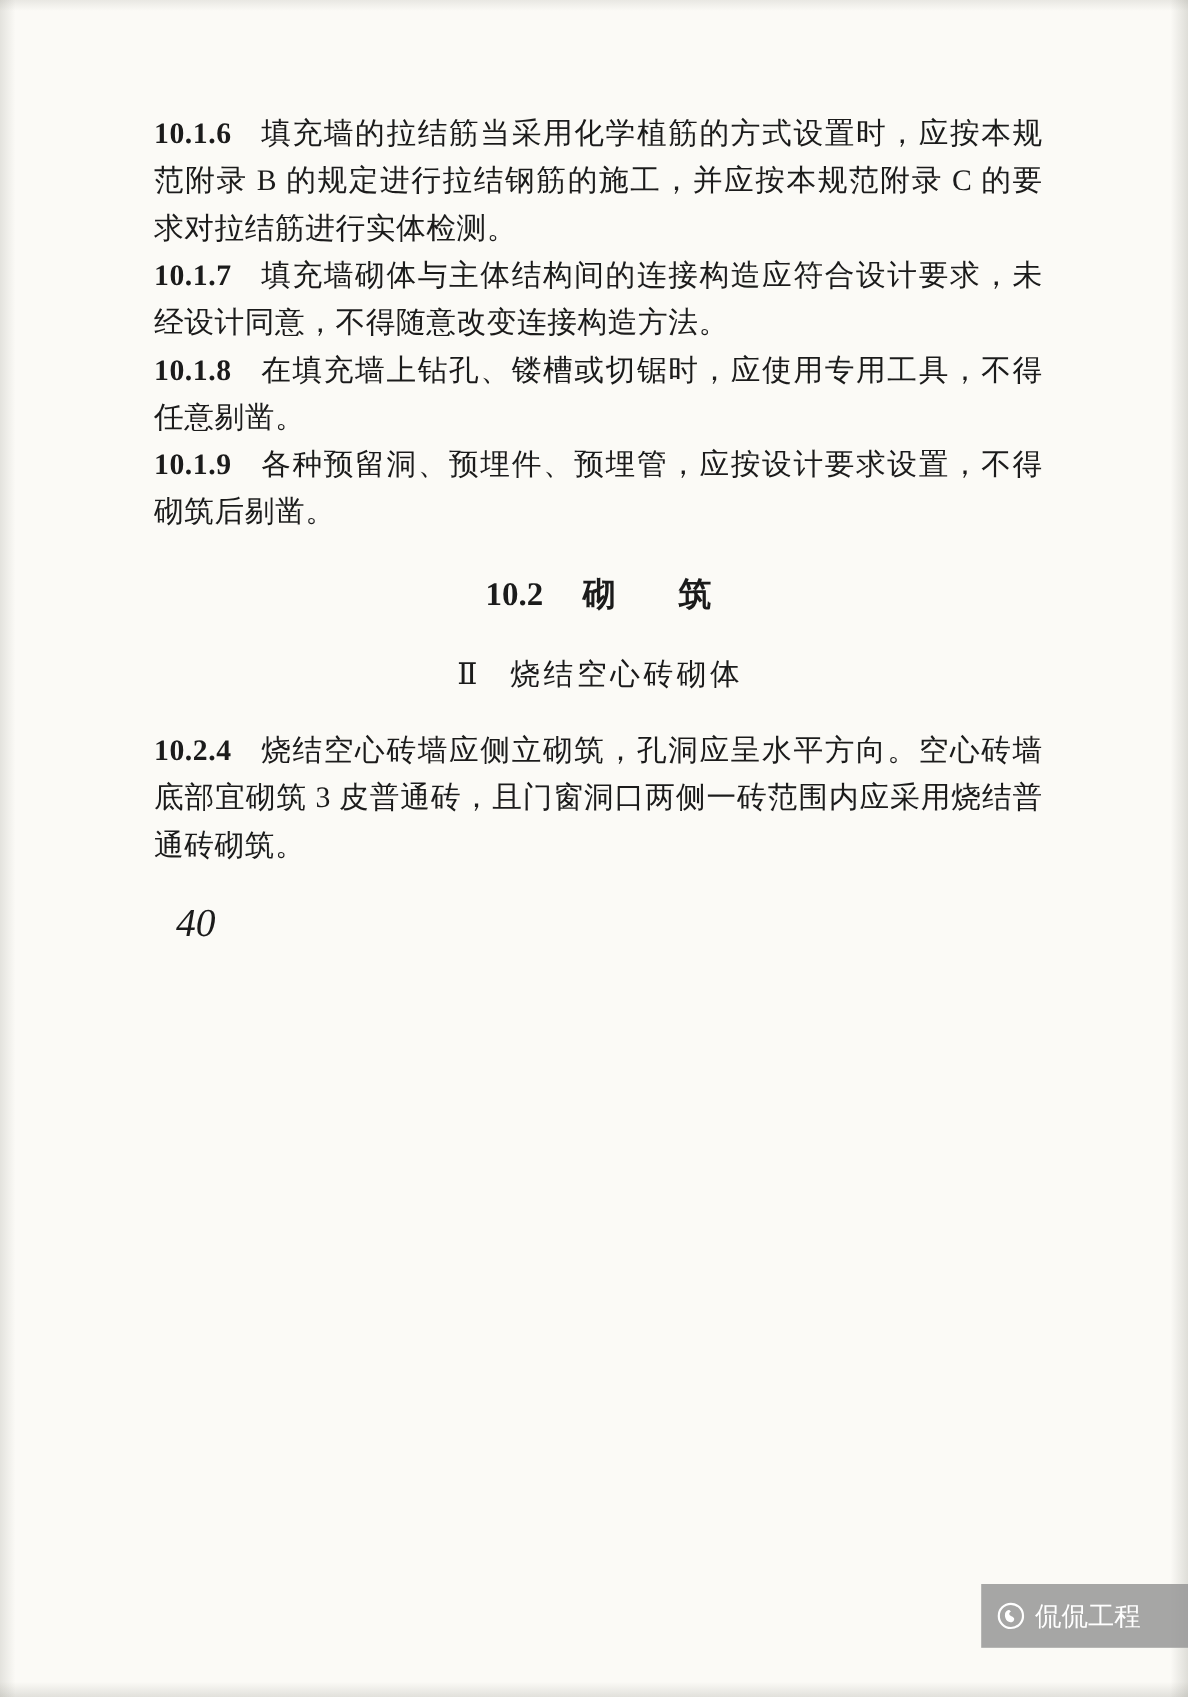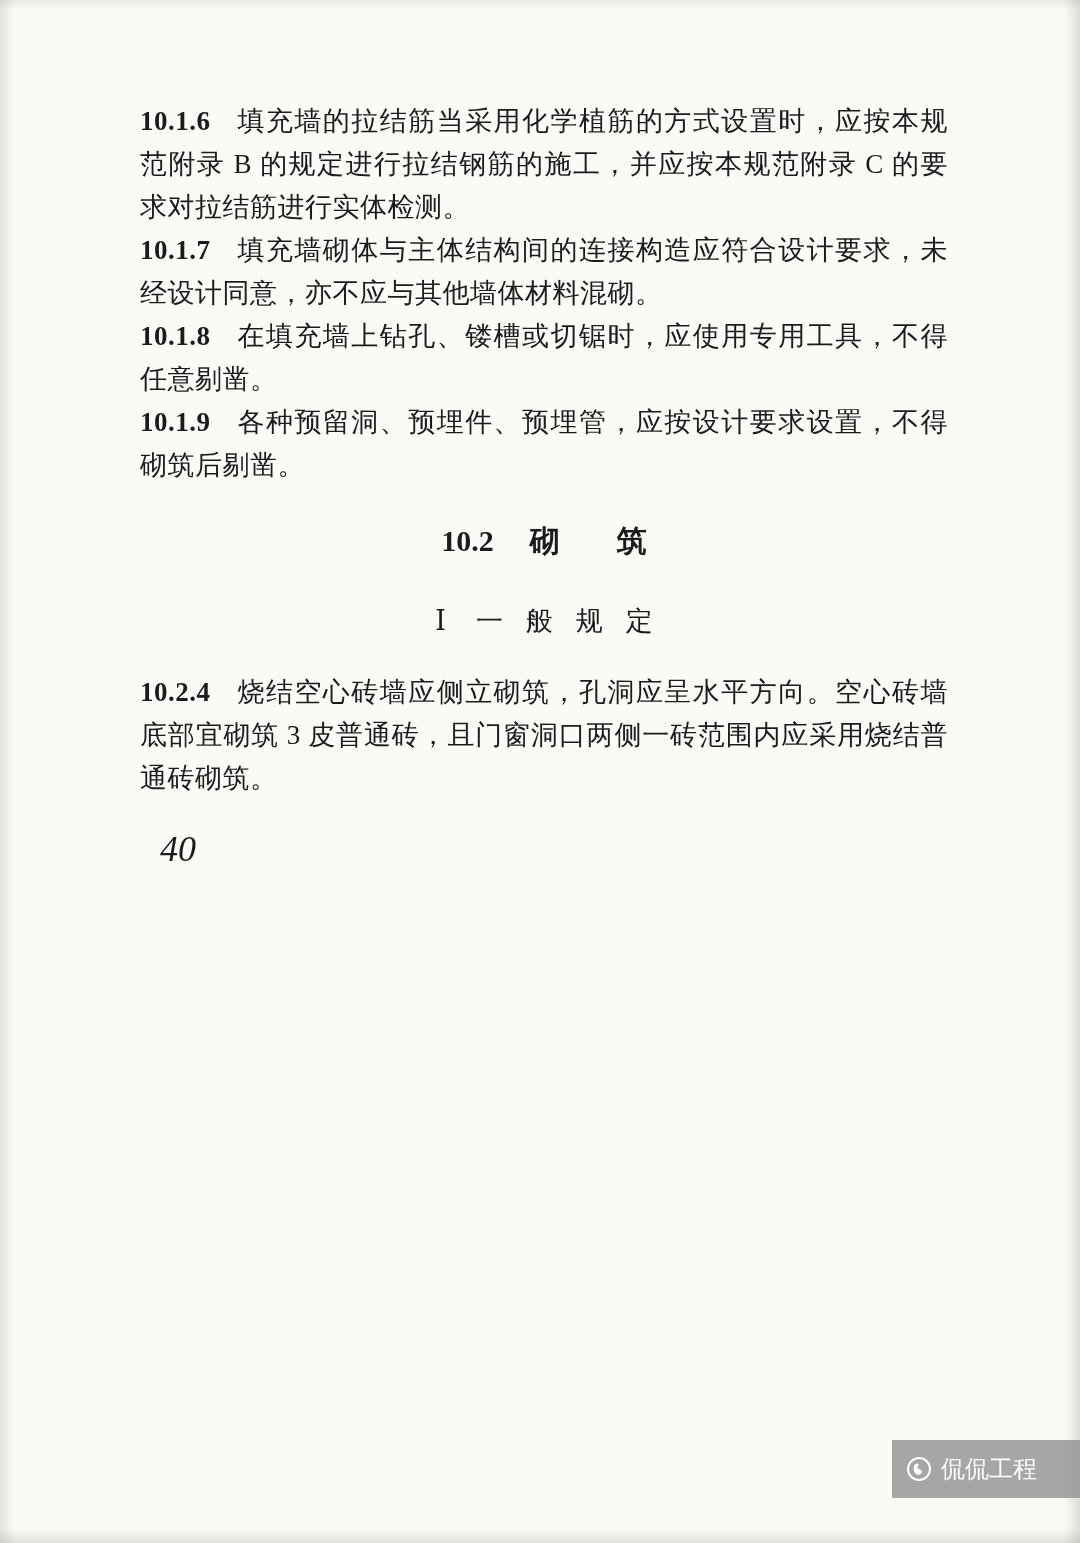--- a/index.html
+++ b/index.html
@@ -94,34 +94,34 @@
 </style>
 </head>
 <body>
 
 <div class="scan-edges"></div>
 
 <div class="content">
 
   <p class="clause"><span class="num">10.1.6</span><span>填充墙的拉结筋当采用化学植筋的方式设置时，应按本规范附录 B 的规定进行拉结钢筋的施工，并应按本规范附录 C 的要求对拉结筋进行实体检测。</span></p>
 
-  <p class="clause"><span class="num">10.1.7</span><span>填充墙砌体与主体结构间的连接构造应符合设计要求，未经设计同意，亦不应与其他墙体材料混砌。</span></p>
+  <p class="clause"><span class="num">10.1.7</span><span>填充墙砌体与主体结构间的连接构造应符合设计要求，未经设计同意，不得随意改变连接构造方法。</span></p>
 
   <p class="clause"><span class="num">10.1.8</span><span>在填充墙上钻孔、镂槽或切锯时，应使用专用工具，不得任意剔凿。</span></p>
 
   <p class="clause"><span class="num">10.1.9</span><span>各种预留洞、预埋件、预埋管，应按设计要求设置，不得砌筑后剔凿。</span></p>
 
 
   <h2 class="section-heading"><span class="section-num">10.2</span><span class="section-title">砌筑</span></h2>
 
-  <h3 class="subheading"><span class="roman">Ⅰ</span><span class="spaced">一般规定</span></h3>
 
 
 
 
+  <h3 class="subheading subheading2"><span class="roman">Ⅱ</span><span class="tight">烧结空心砖砌体</span></h3>
 
   <p class="clause"><span class="num">10.2.4</span><span>烧结空心砖墙应侧立砌筑，孔洞应呈水平方向。空心砖墙底部宜砌筑 3 皮普通砖，且门窗洞口两侧一砖范围内应采用烧结普通砖砌筑。</span></p>
 
   <div class="page-number">40</div>
 
 </div>
 
 <div class="watermark">
   <span class="wm-logo">
     <svg viewBox="0 0 26 26" width="26" height="26">

